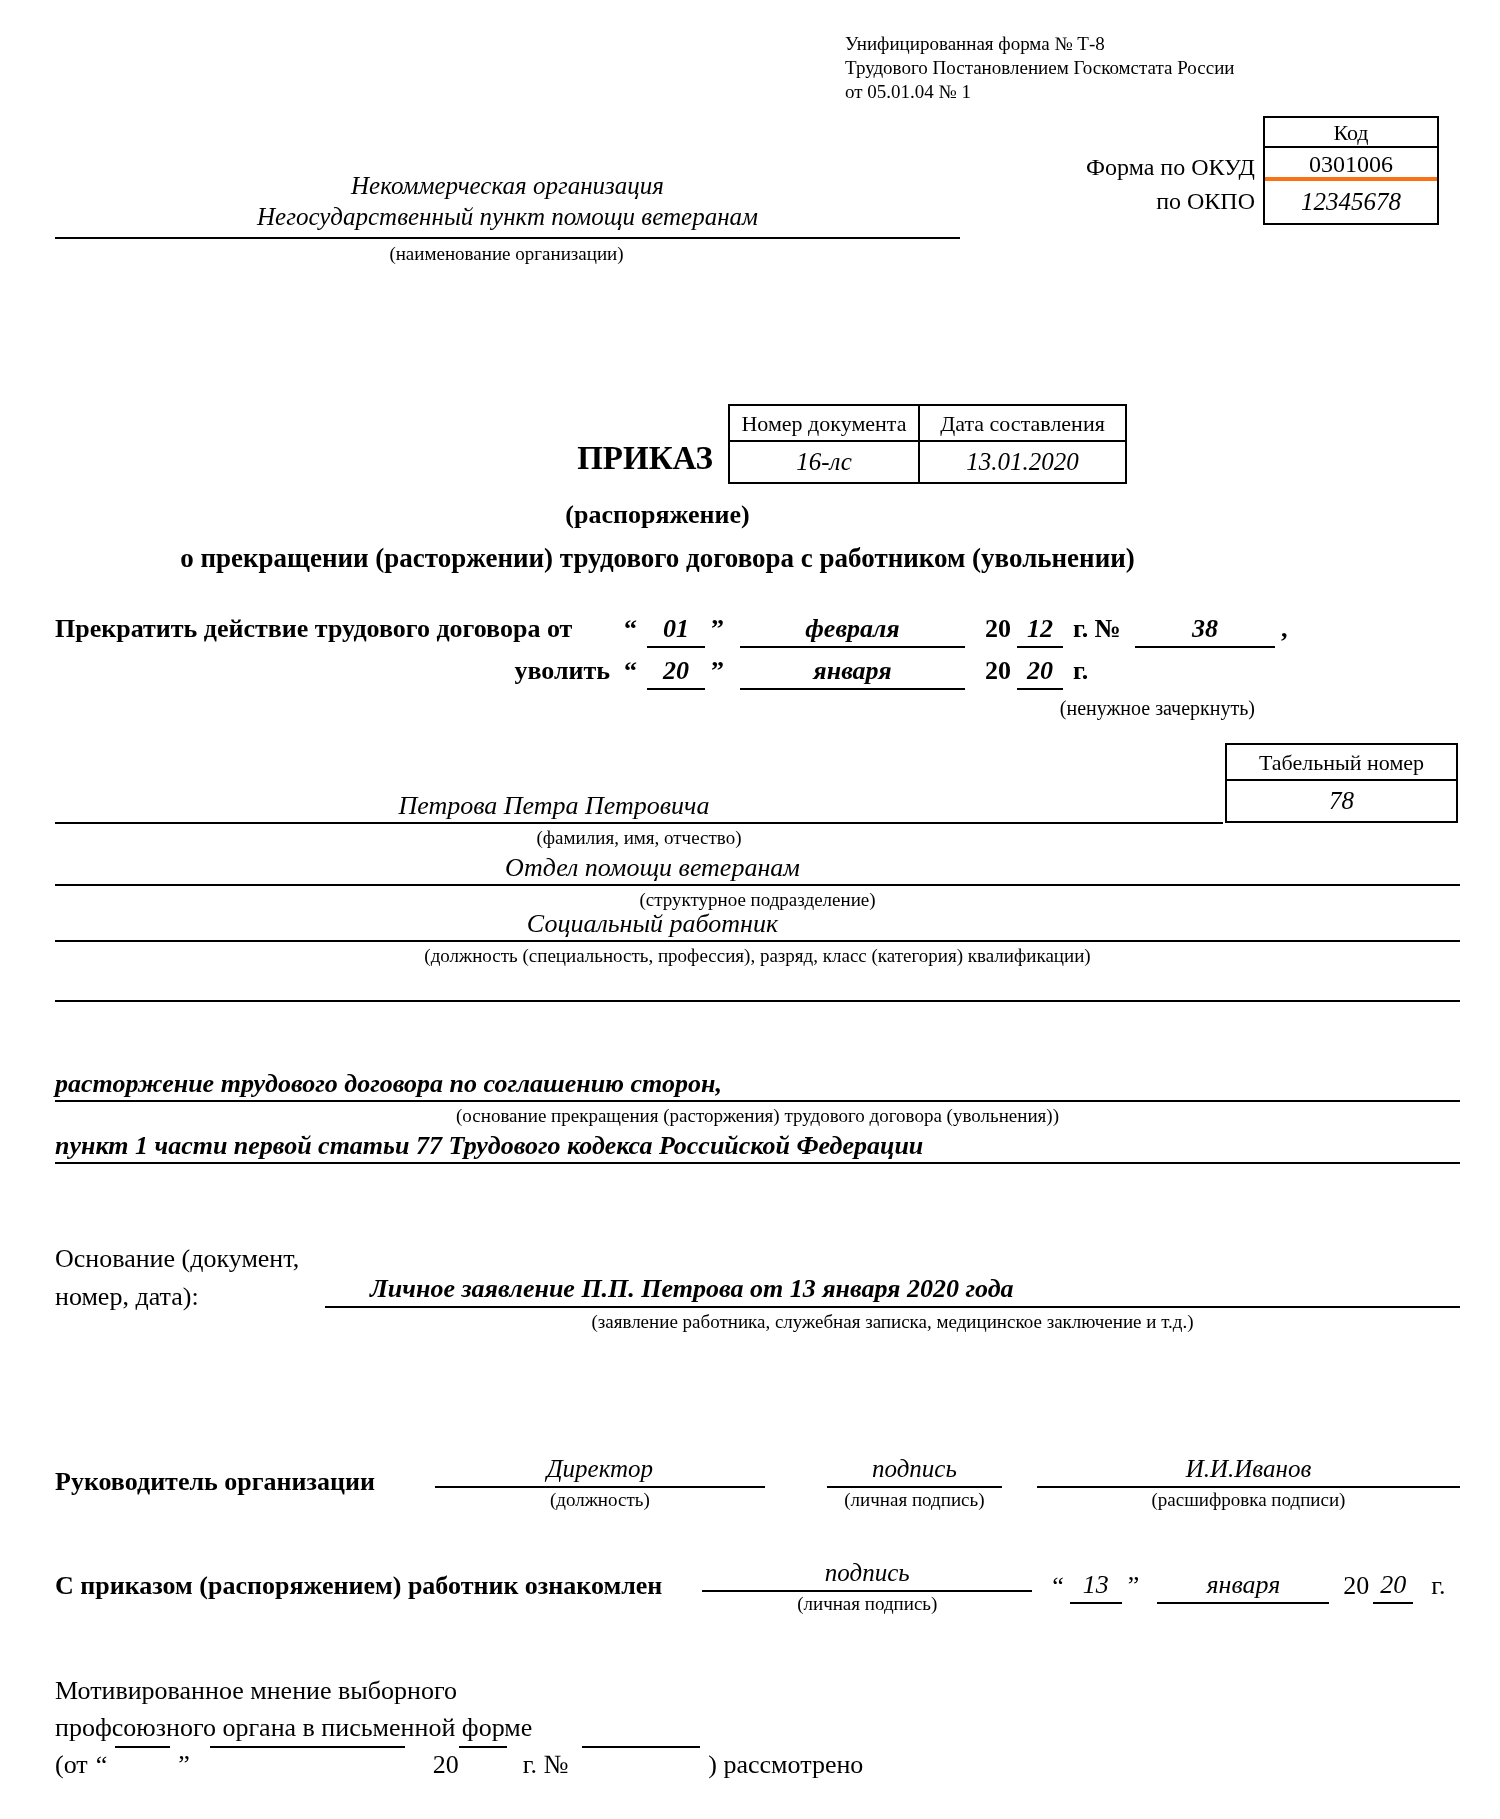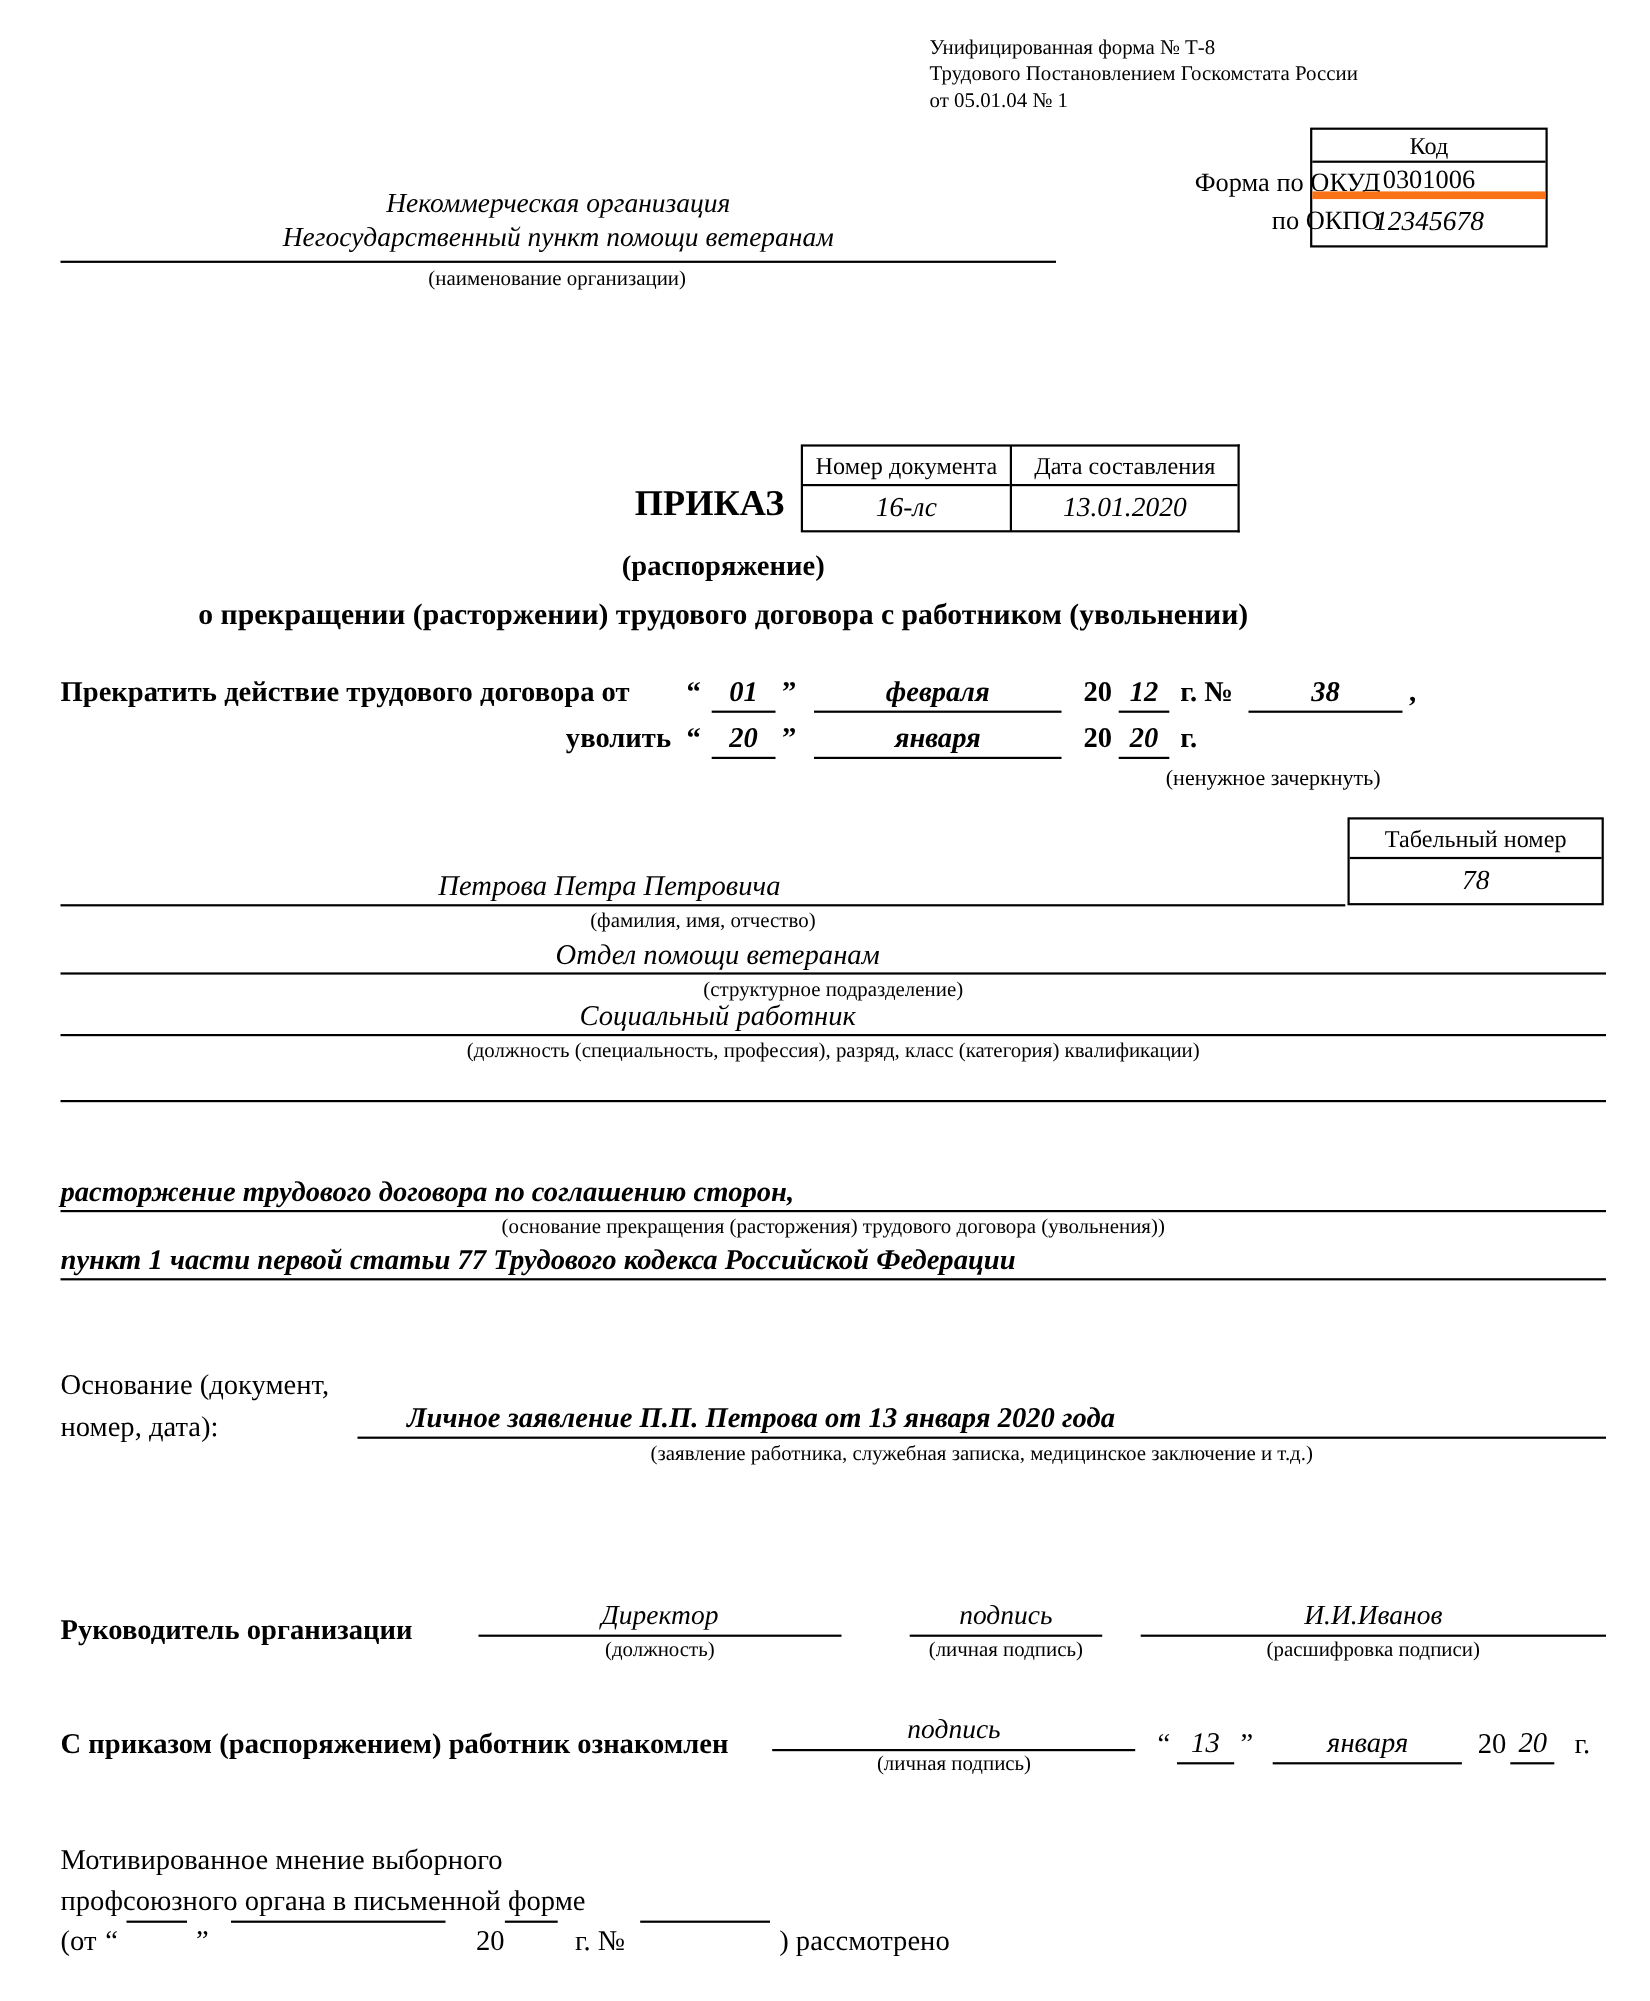--- a/index.html
+++ b/index.html
@@ -15,24 +15,24 @@
   .i  { font-style:italic; }
   .bi { font-weight:bold; font-style:italic; }
   .caption { font-size:19px; text-align:center; line-height:24px; }
   .nowrap { white-space:nowrap; }
 
   
   .form-info { left:845px; top:32px; font-size:19px; line-height:24px; }
 
   
   .code-labels { top:150px; right:245px; font-size:24px; line-height:34px; text-align:right; }
-  .code-box { left:1191px; top:116px; width:216px; border:2px solid #000; }
+  .code-box { left:1263px; top:116px; width:176px; border:2px solid #000; }
   .code-box .row { text-align:center; }
   .code-head { height:30px; line-height:30px; font-size:22px; border-bottom:2px solid #000; }
-  .code-okud { height:33px; line-height:33px; font-size:24px; border-bottom:7px solid #f97316; }
+  .code-okud { height:33px; line-height:33px; font-size:24px; border-bottom:4px solid #f97316; }
   .code-okpo { height:42px; line-height:42px; font-size:25px; }
 
   
   .org { left:55px; top:170px; width:905px; text-align:center; font-size:25px; line-height:31px;
          border-bottom:2px solid #000; padding-bottom:5px; }
   .org-caption { left:54px; top:242px; width:905px; }
 
   
   .prikaz-word { left:55px; top:438px; width:658px; text-align:right; font-size:33px; line-height:40px; }
   .doc-table { left:728px; top:404px; display:flex; }

